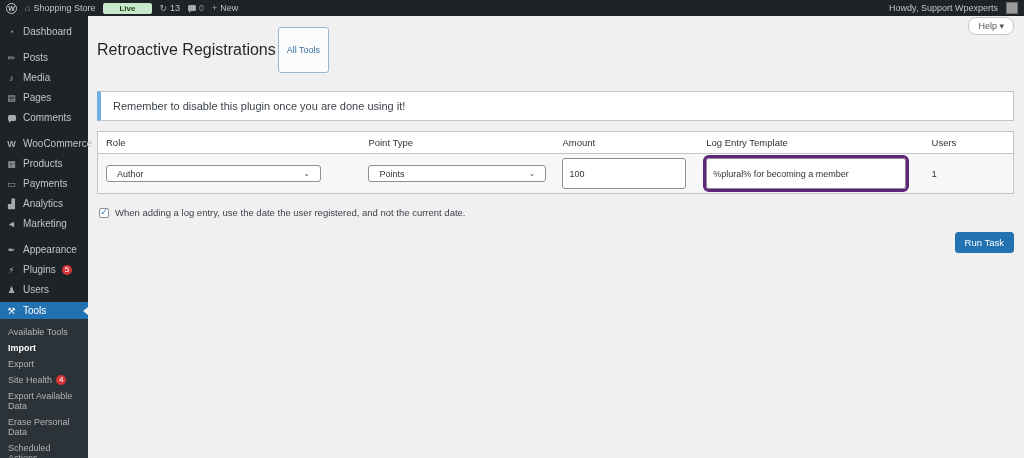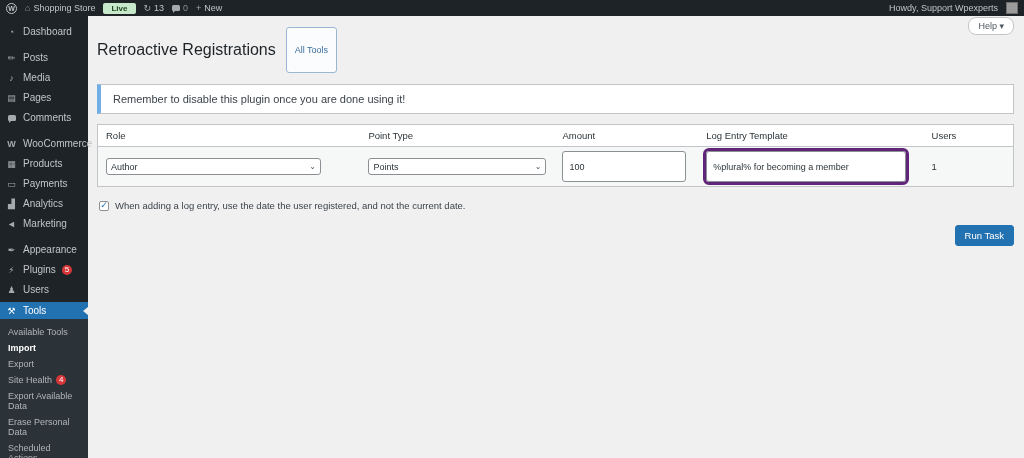--- a/index.html
+++ b/index.html
@@ -8,21 +8,21 @@
 
   
   .adminbar { position:fixed; top:0; left:0; right:0; height:16px; background:#1d2327;
     display:flex; align-items:center; justify-content:space-between; z-index:50;
     font-size:9px; color:#c3c4c7; padding:0 6px; }
   .ab-left, .ab-right { display:flex; align-items:center; gap:8px; }
   .ab-item { display:flex; align-items:center; gap:3px; }
   .wp-logo { width:11px; height:11px; border:1px solid #c3c4c7; border-radius:50%;
     display:flex; align-items:center; justify-content:center; font-size:7px; font-weight:bold; color:#c3c4c7; }
   .ab-icon { color:#a7aaad; font-size:9px; line-height:1; }
-  .env-badge { background:#c7e8ca; color:#1e4620; font-size:8px; padding:1px 8px; border-radius:2px; font-weight:bold; }
+  .env-badge { background:#c7e8ca; color:#1e4620; font-size:8px; padding:1px 16px; border-radius:2px; font-weight:bold; }
   .bubble { width:8px; height:6px; background:#a7aaad; border-radius:1.5px; display:inline-block; position:relative; }
   .bubble:after { content:""; position:absolute; left:1px; bottom:-2px; border:2px solid transparent; border-top-color:#a7aaad; border-left-color:#a7aaad; }
   .dim { color:#8c8f94; }
   .avatar { width:12px; height:12px; background:#9b9b9b; border:1px solid #6e6e6e; display:inline-block; }
 
   
   .sidebar { position:fixed; top:16px; left:0; bottom:0; width:88px; background:#1d2327; padding-top:8px; }
   .menu-item { display:flex; align-items:center; gap:6px; padding:0 6px; height:15px;
     font-size:10px; color:#c3c4c7; position:relative; cursor:pointer; margin-bottom:5px; }
   .menu-item .mi { width:11px; text-align:center; color:#a7aaad; font-size:9px; flex:none; }
@@ -35,36 +35,36 @@
     padding:0 3px; border-radius:6px; text-align:center; display:inline-block; }
   .submenu { background:#2c3338; padding:5px 0 6px 0; margin-bottom:4px; }
   .submenu-item { font-size:9px; color:#b0b5b9; padding:3px 6px 3px 8px; cursor:pointer;
     display:flex; align-items:flex-start; gap:4px; }
   .submenu-item.current { color:#fff; font-weight:bold; }
 
   
   .content { margin-left:88px; padding:11px 10px 0 9px; position:relative; min-height:442px; margin-top:16px; }
   .help-btn { position:absolute; top:1px; right:10px; background:#fff; border:1px solid #c3c4c7;
     border-radius:8px; font-size:9px; color:#50575e; padding:3px 9px; cursor:pointer; }
-  .title-row { display:flex; align-items:center; gap:10px; margin-bottom:11px; }
+  .title-row { display:flex; align-items:center; gap:2px; margin-bottom:18px; }
   .page-title { font-size:16px; font-weight:500; color:#1d2327; }
   .all-tools-btn { background:#fbfcfd; border:1px solid #9ab6d4; color:#3b6e9e; font-size:9px;
     padding:17px 8px; border-radius:3px; cursor:pointer; }
 
   .notice { background:#fff; border:1px solid #c3c4c7; border-left:4px solid #72aee6;
     padding:8px 12px; font-size:11px; color:#3c434a; margin-bottom:10px; }
 
   table.widefat { width:100%; border-collapse:collapse; background:#fff; border:1px solid #c3c4c7; }
   table.widefat th { text-align:left; font-weight:normal; font-size:9.5px; color:#2c3338;
     padding:5px 8px; border-bottom:1px solid #c3c4c7; }
   table.widefat td { background:#f6f7f7; padding:4px 8px; font-size:9.5px; color:#2c3338; height:25px; }
   .col-role{width:28.7%} .col-pt{width:20.5%} .col-amt{width:15.7%} .col-log{width:24.6%}
 
   .fake-select { background:#fff; border:1px solid #8c8f94; border-radius:3px; height:17px;
-    display:flex; align-items:center; justify-content:space-between; padding:0 4px;
+    display:flex; align-items:center; justify-content:space-between; padding:0 10px;
     font-size:9px; color:#2c3338; cursor:pointer; }
   .fake-select .caret { color:#50575e; font-size:8px; }
   .sel-role { width:215px; } .sel-pt { width:178px; }
   input.txt { background:#fff; border:1px solid #8c8f94; border-radius:3px; height:31px;
     font-size:9px; color:#2c3338; padding:0 6px; font-family:inherit; }
   .inp-amount { width:124px; }
   .inp-log { width:200px; outline:3px solid #5f2578; outline-offset:0; }
 
   .checkbox-row { display:flex; align-items:center; gap:6px; margin:13px 0 0 2px; font-size:9.5px; color:#3c434a; }
   .checkbox { width:10px; height:10px; background:#fff; border:1px solid #8c8f94; border-radius:2px;

